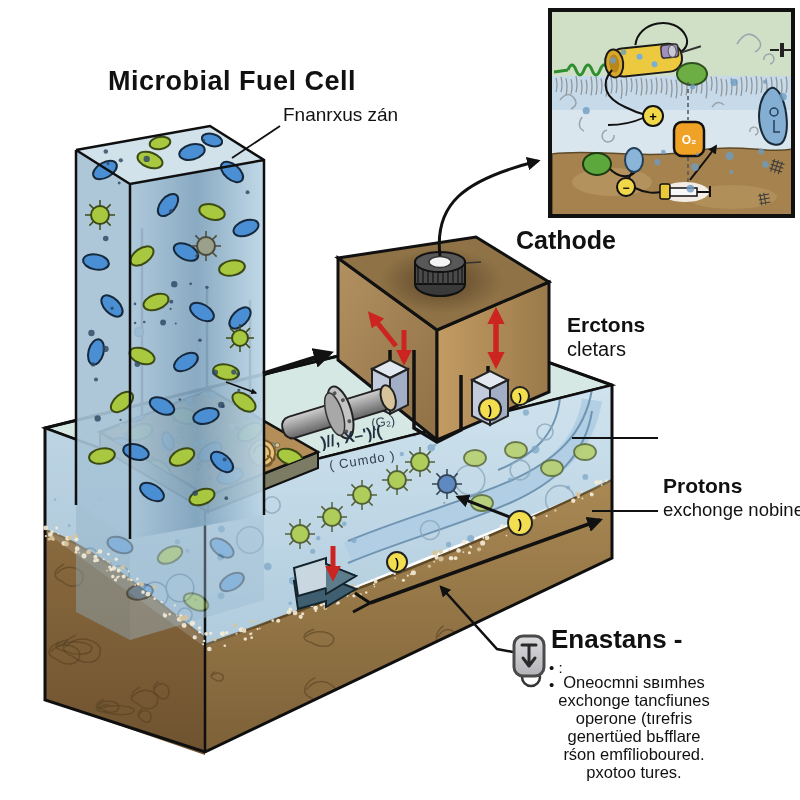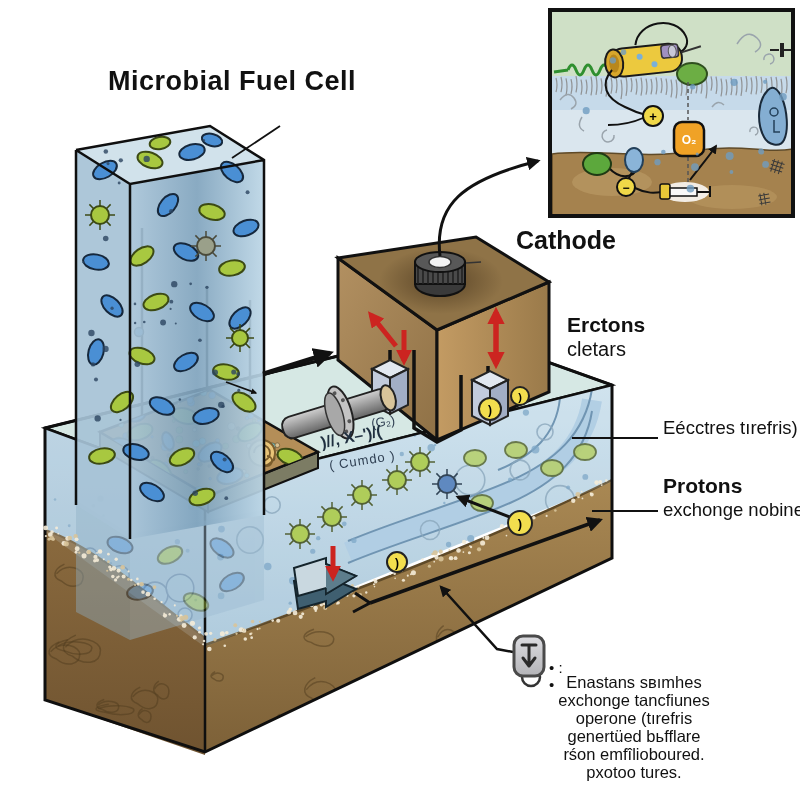--- a/index.html
+++ b/index.html
@@ -846,37 +846,38 @@
 <g>
   <path d="M513,652 L497,649 L441,587" fill="none" stroke="#111" stroke-width="2.5" marker-end="url(#ah)"></path>
   <circle cx="531" cy="677" r="9" fill="#fff" stroke="#333" stroke-width="2.5"></circle>
   <rect x="514" y="636" width="30" height="40" rx="9" fill="url(#iconG)" stroke="#4a4a4a" stroke-width="3"></rect>
   <path d="M522,645 H536 M529,645 V664 M523,658 L529,666 L535,658" fill="none" stroke="#2a2a2a" stroke-width="3" stroke-linecap="round" stroke-linejoin="round"></path>
 </g>
 </svg>
 
 <div class="lbl title">Microbial Fuel Cell</div>
 <div class="lbl reactor">
+  <div>Fnanrxus zán</div>
 </div>
 <div class="lbl cathode-top">Cathode</div>
 <div class="lbl erctons">
   <b>Erctons</b>
   <span>cletars</span>
 </div>
 <div class="lbl rlbl cahode">
-  <span>Eécctres tırefris)</span>
 </div>
 <div class="lbl rlbl protons">
   <b>Protons</b>
   <span>exchonge nobine</span>
 </div>
+<div class="lbl legend-head">Enastans -</div>
 <div class="lbl legend-b1"><span>•</span> <span>:</span></div>
 <div class="lbl legend-b2">•</div>
 <div class="lbl legend-body">
-  <div>Enastans sвımhes</div>
+  <div>Oneocmni sвımhes</div>
   <div>exchonge tancfiunes</div>
   <div>operone (tırefris</div>
   <div>genertüed bьfflare</div>
   <div>rśon emfîlioboured.</div>
   <div>pxotoo tures.</div>
 </div>
 
 <div id="inset">
 <svg width="240" height="203" viewBox="0 0 240 203">
   <rect x="0" y="0" width="240" height="64" fill="#cfe0c6"></rect>

